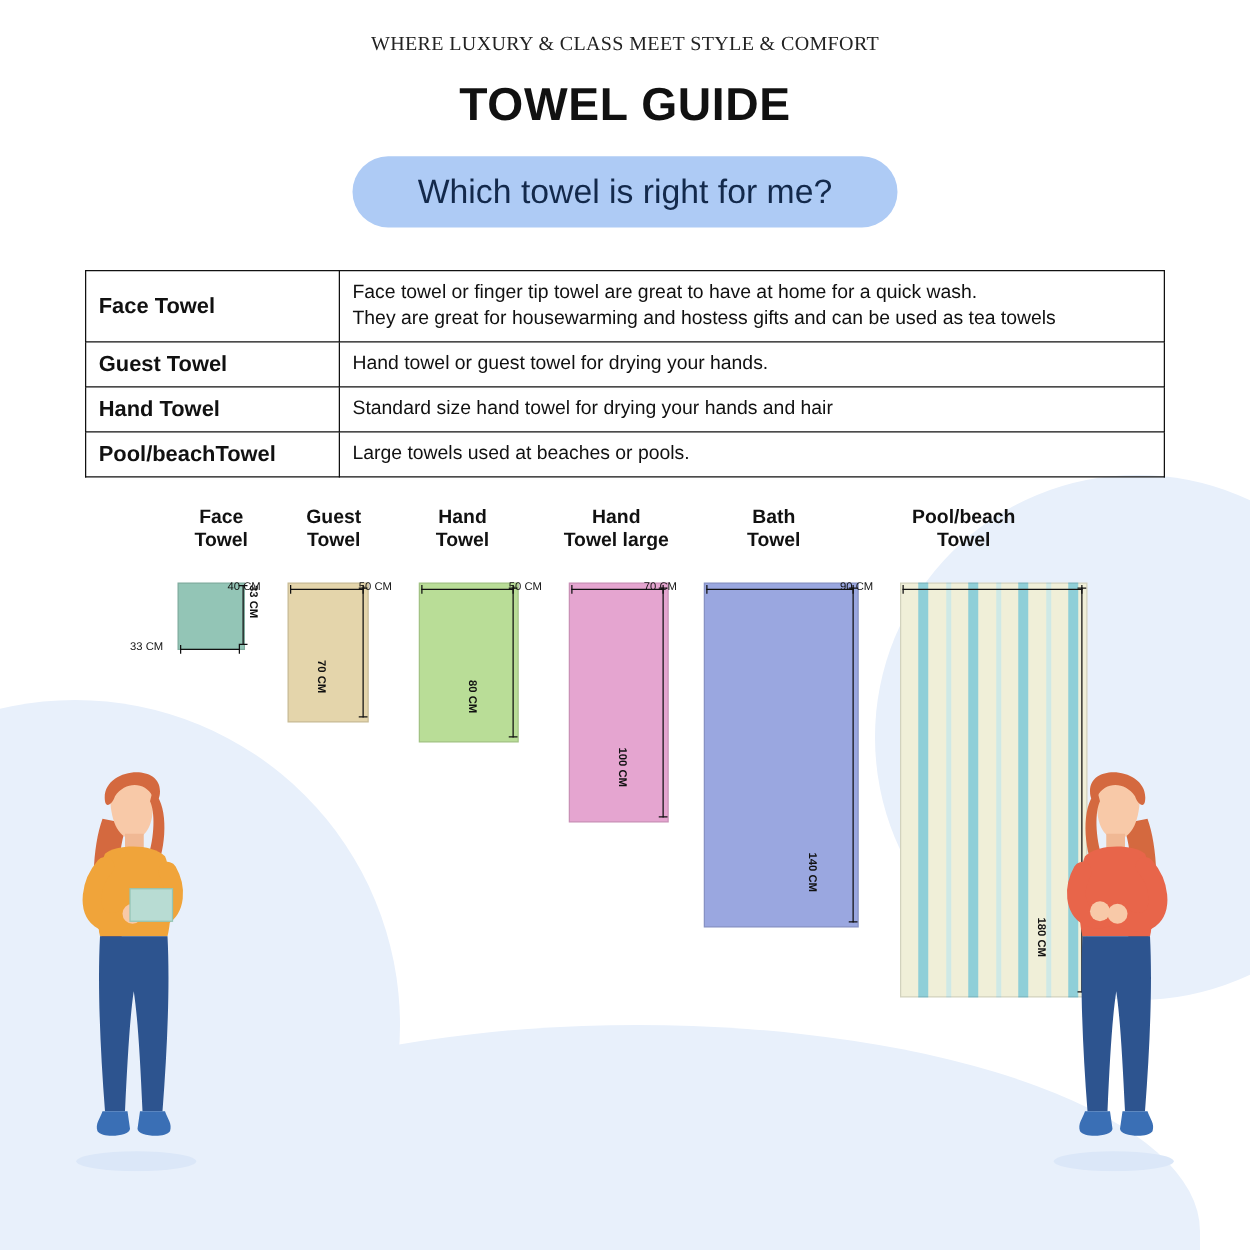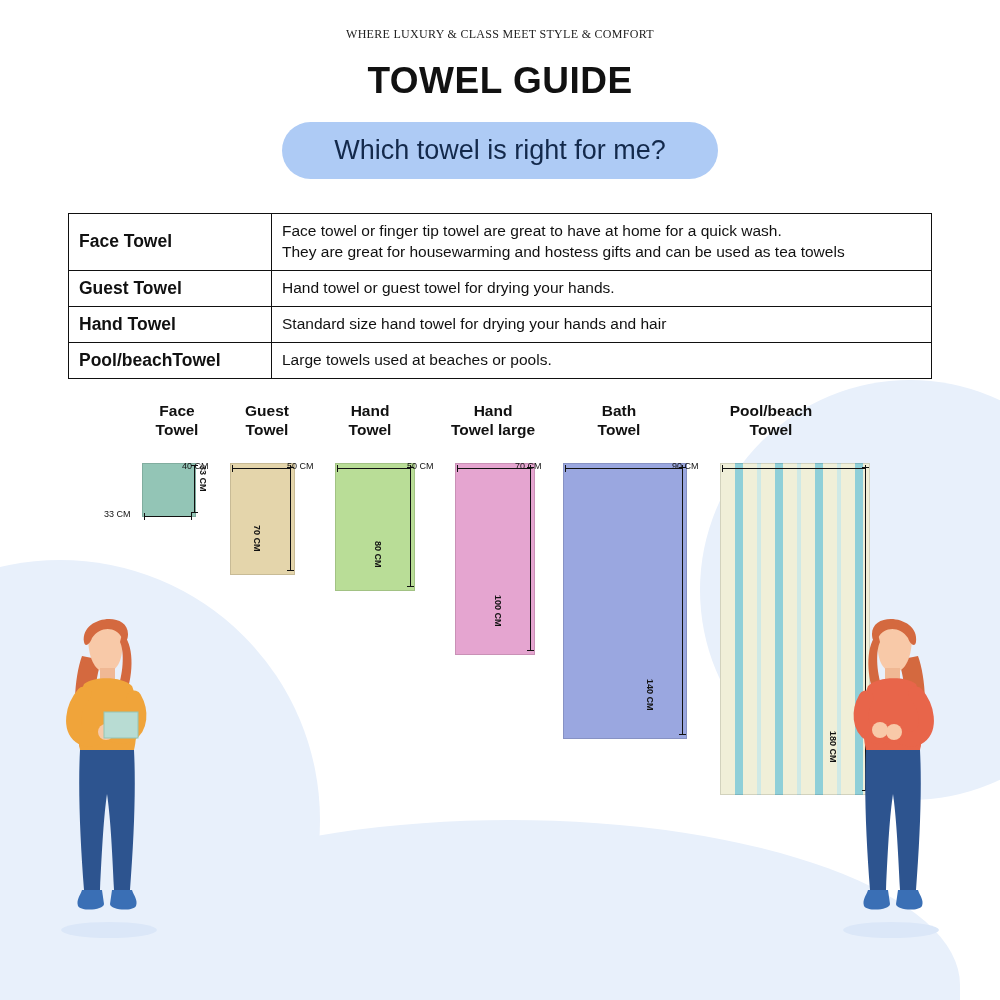--- a/index.html
+++ b/index.html
@@ -61,21 +61,21 @@
     font-family: "Liberation Serif", serif;
     font-size: 46px;
     letter-spacing: 3px;
     font-weight: 400;
     color: #111;
     line-height: 1;
   }
   .leaf-icon { margin-top: 4px; }
   .brand-tag {
     font-family: "Liberation Serif", serif;
-    font-size: 12px;
+    font-size: 16px;
     letter-spacing: 0.3px;
     margin-top: 5px;
     color: #222;
   }
   .guide-title {
     text-align: center;
     font-size: 37px;
     font-weight: bold;
     letter-spacing: 0.5px;
     margin-top: 18px;

